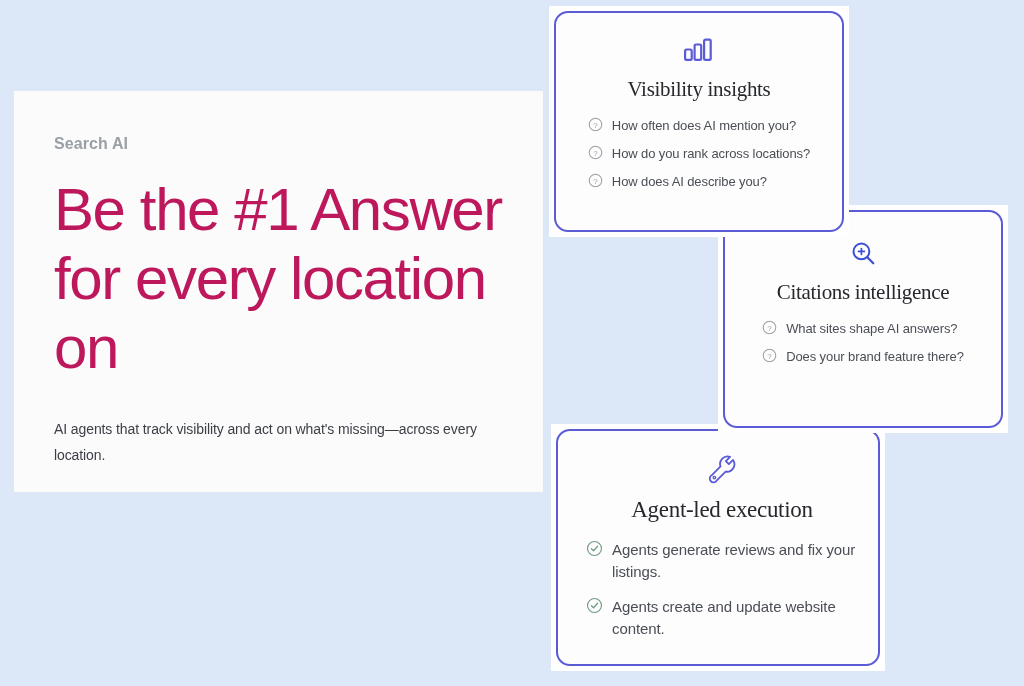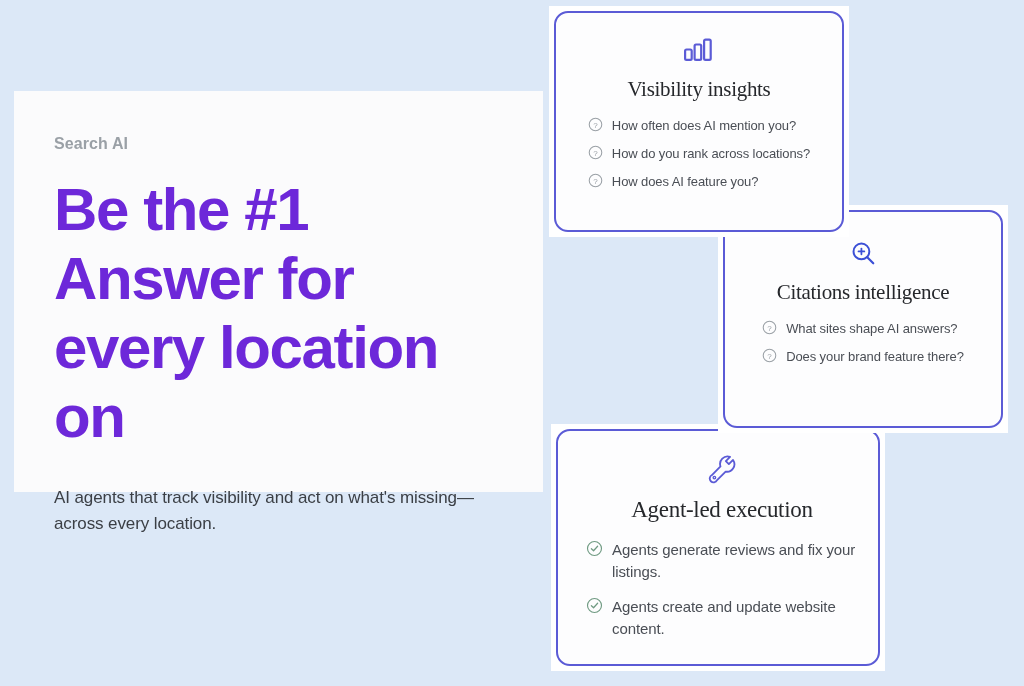--- a/index.html
+++ b/index.html
@@ -29,28 +29,28 @@
   .hero-eyebrow {
     font-size: 16px;
     font-weight: 600;
     color: #9aa0a6;
     letter-spacing: 0.1px;
     margin: 0 0 22px 0;
   }
   .hero-title {
     font-size: 60px;
     line-height: 69px;
-    font-weight: 700;
-    color: #6d28d9;
+    font-weight: 400;
+    color: #be185d;
     letter-spacing: -1.4px;
     margin: 0;
     white-space: pre-line;
   }
   .hero-sub {
-    font-size: 17px;
+    font-size: 14px;
     line-height: 26px;
     color: #3b3f45;
     margin: 34px 0 0 0;
     letter-spacing: -0.1px;
     white-space: pre-line;
   }
 
   
   .card-frame {
     position: absolute;
@@ -165,21 +165,21 @@
           </span>
           <span>How do you rank across locations?</span>
         </li>
         <li>
           <span class="li-icon">
             <svg width="15" height="15" viewBox="0 0 16 16" aria-hidden="true">
               <circle cx="8" cy="8" r="6.7" fill="none" stroke="#9aa0a6" stroke-width="1.1"></circle>
               <text x="8" y="11.4" font-size="8.6" fill="#9aa0a6" text-anchor="middle" font-family="Liberation Sans, sans-serif">?</text>
             </svg>
           </span>
-          <span>How does AI feature you?</span>
+          <span>How does AI describe you?</span>
         </li>
       </ul>
     </div>
   </div>
 </div>
 
 <div class="card-frame" id="card-frame-citations">
   <div class="card" style="padding-top:26px;">
     <div class="card-icon">
       <svg width="27" height="27" viewBox="0 0 26 26" aria-hidden="true">

